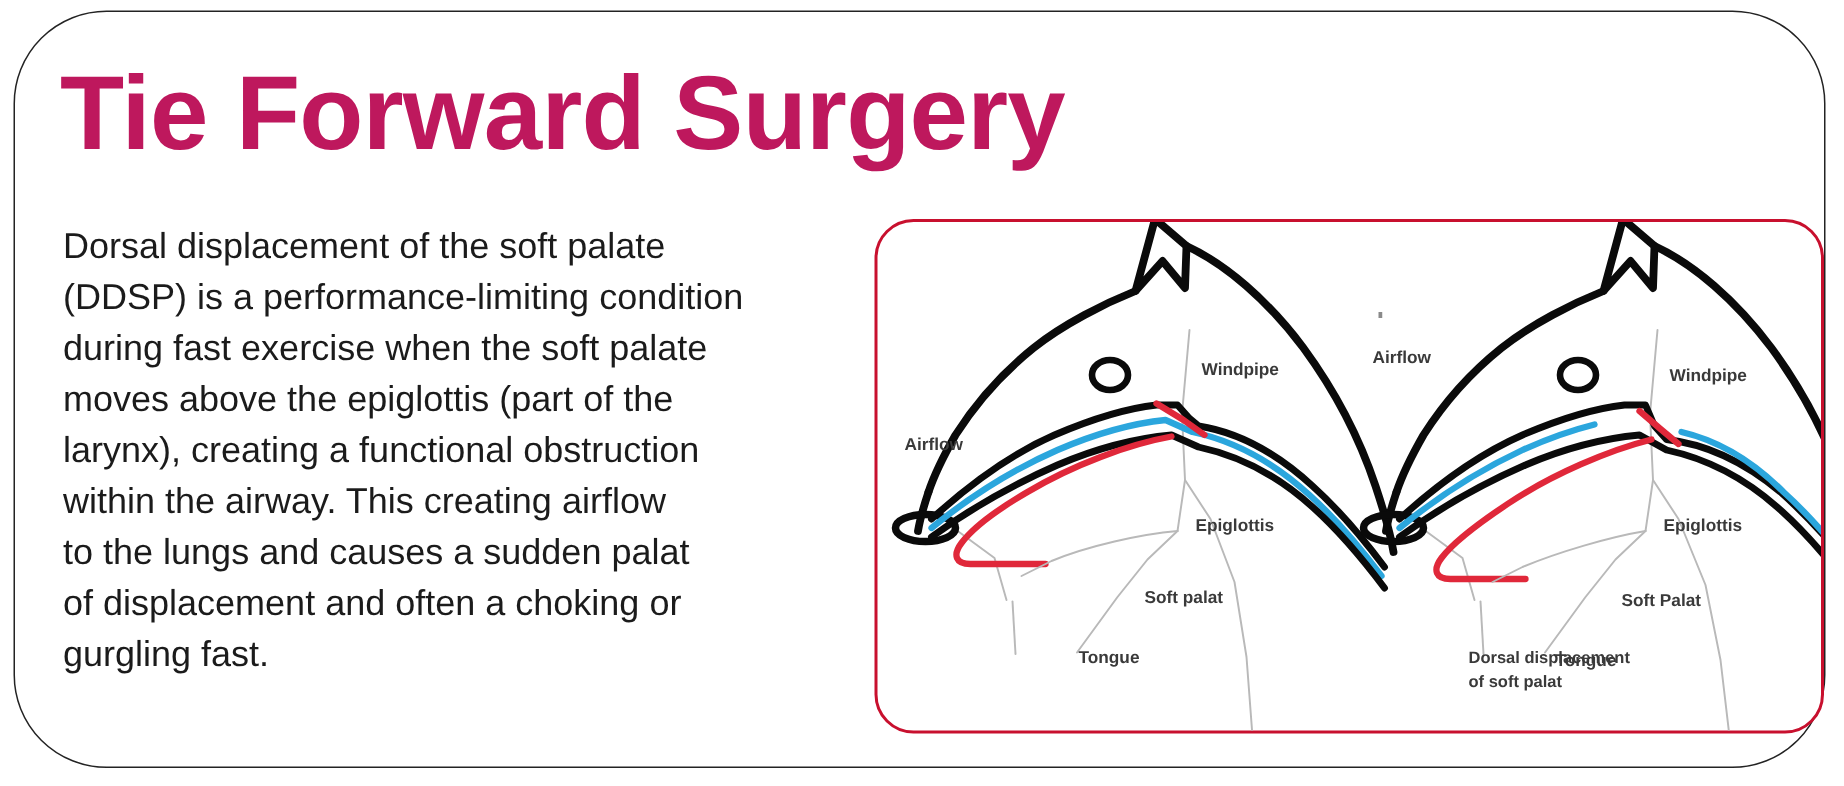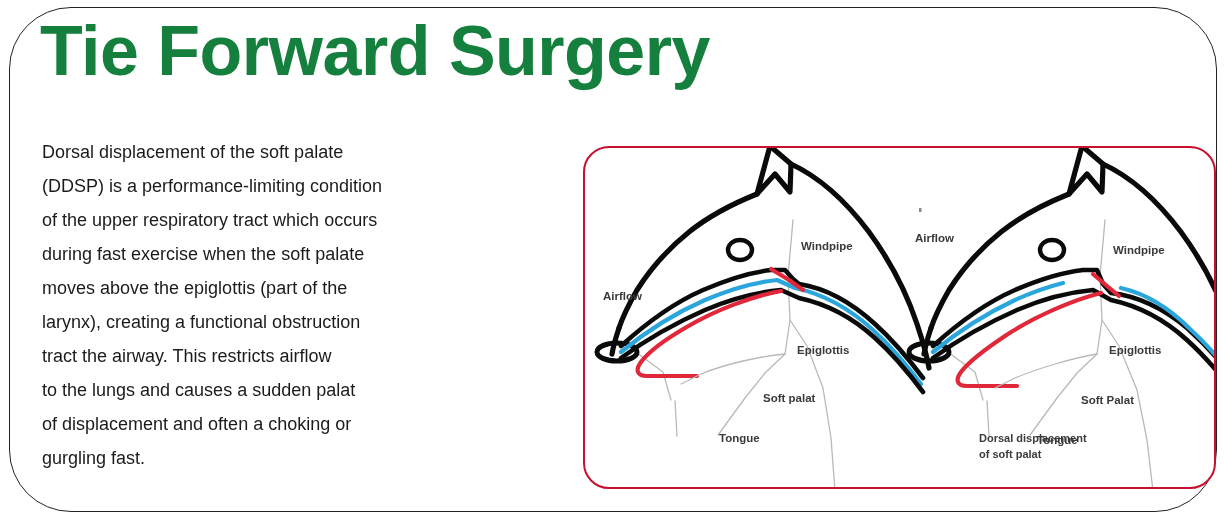--- a/index.html
+++ b/index.html
@@ -24,35 +24,35 @@
     height: 505px;
     border: 1.6px solid #232323;
     border-radius: 62px;
     box-sizing: border-box;
     pointer-events: none;
   }
   
   #title {
     position: absolute;
     left: 40px;
-    top: 16px;
+    top: 40px;
     font-size: 70px;
     font-weight: bold;
-    color: #15803d;
+    color: #be185d;
     letter-spacing: -0.5px;
     line-height: 1.02;
     white-space: nowrap;
   }
   
   #body-text {
     position: absolute;
     left: 42px;
-    top: 135px;
+    top: 148px;
     width: 525px;
-    font-size: 18px;
+    font-size: 24px;
     line-height: 34px;
     color: #1b1b1b;
   }
   #body-text .ln { display: block; white-space: nowrap; }
 
   
   #diagram-box {
     position: absolute;
     left: 583px;
     top: 146px;
@@ -96,25 +96,24 @@
 
 <div id="slide">
 
   <div id="outer-frame"></div>
 
   <div id="title">Tie Forward Surgery</div>
 
   <div id="body-text">
     <span class="ln">Dorsal displacement of the soft palate</span>
     <span class="ln">(DDSP) is a performance-limiting condition</span>
-    <span class="ln">of the upper respiratory tract which occurs</span>
     <span class="ln">during fast exercise when the soft palate</span>
     <span class="ln">moves above the epiglottis (part of the</span>
     <span class="ln">larynx), creating a functional obstruction</span>
-    <span class="ln">tract the airway. This restricts airflow</span>
+    <span class="ln">within the airway. This creating airflow</span>
     <span class="ln">to the lungs and causes a sudden palat</span>
     <span class="ln">of displacement and often a choking or</span>
     <span class="ln">gurgling fast.</span>
   </div>
 
   <div id="diagram-box">
     <svg id="diagram-svg" viewBox="0 0 633 343" xmlns="http://www.w3.org/2000/svg">
 
       <g>
 

